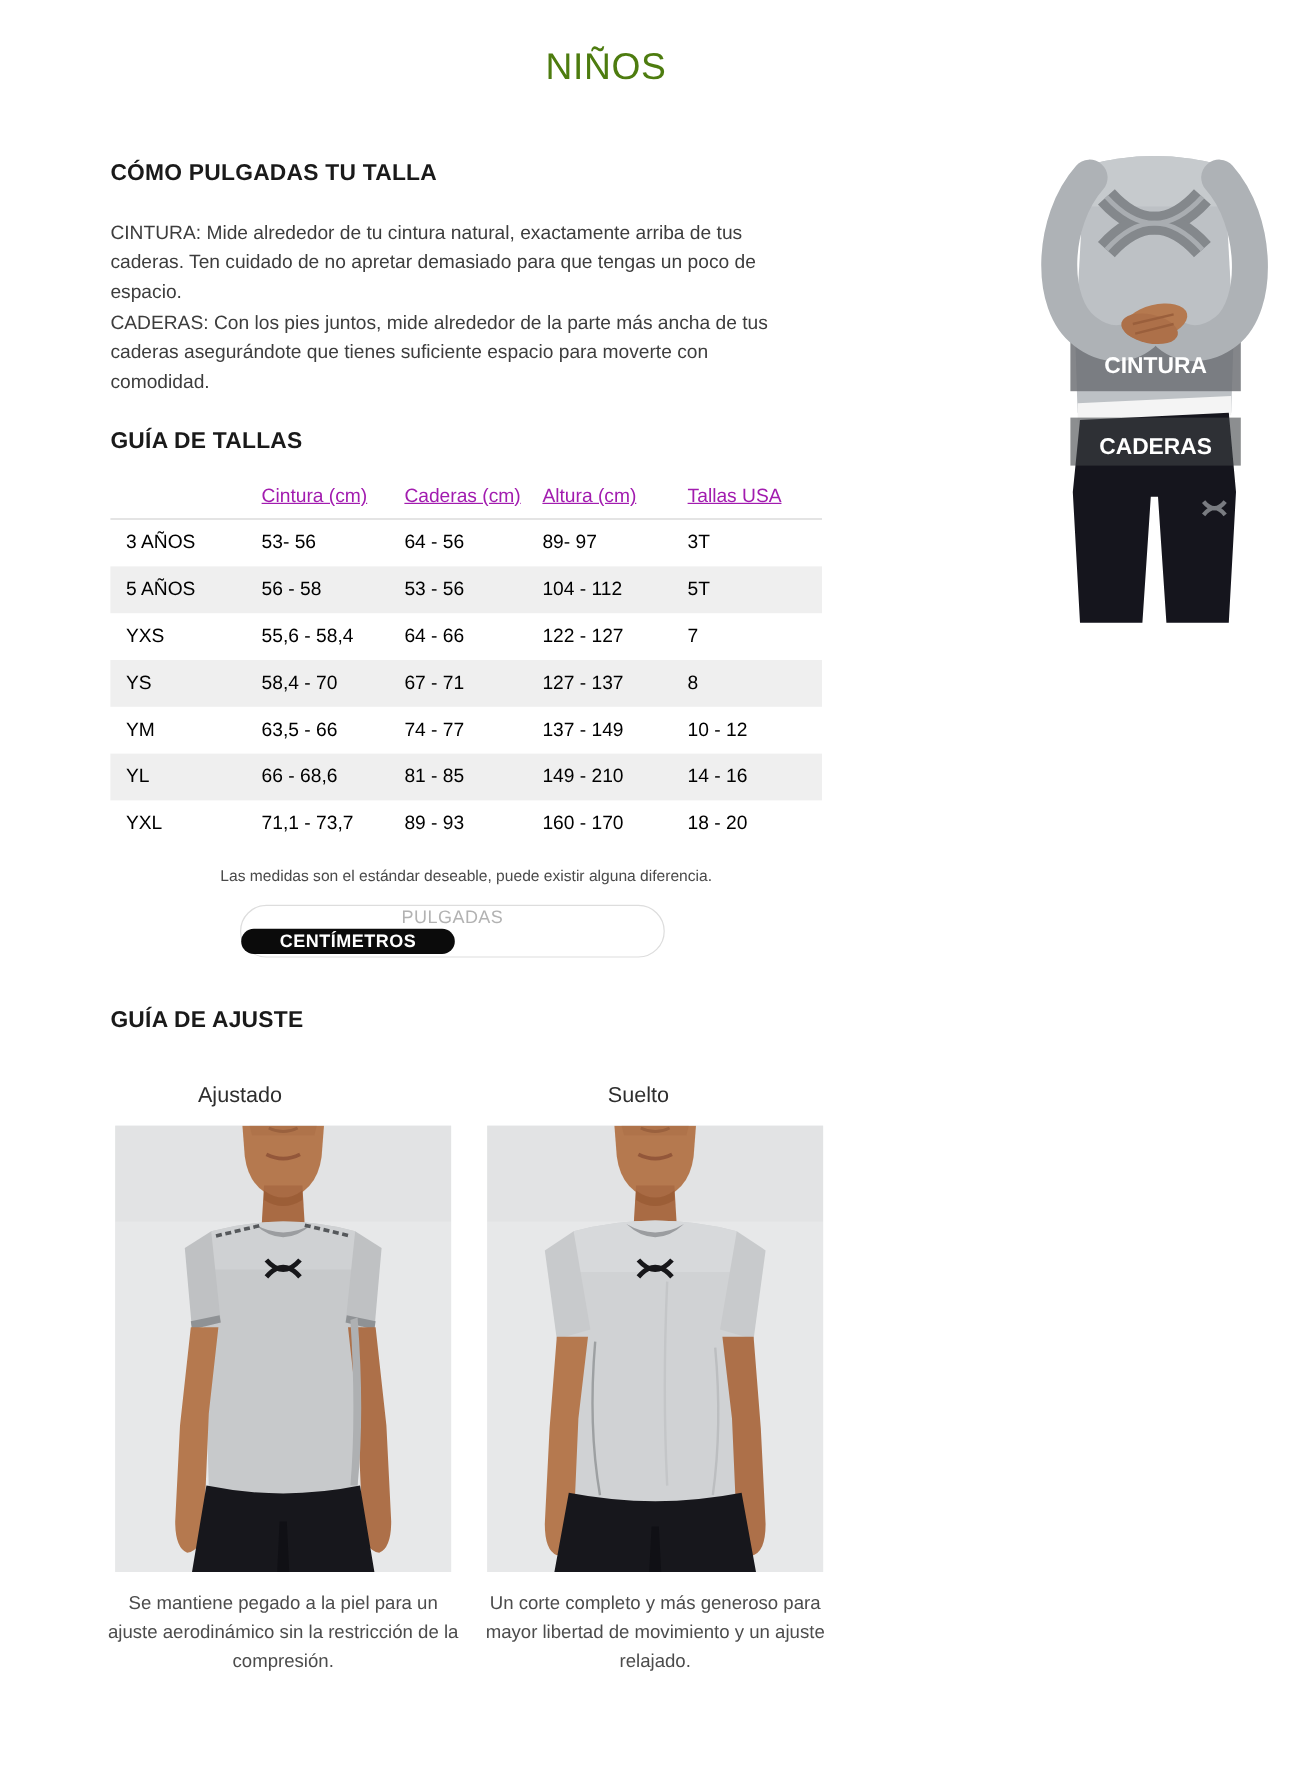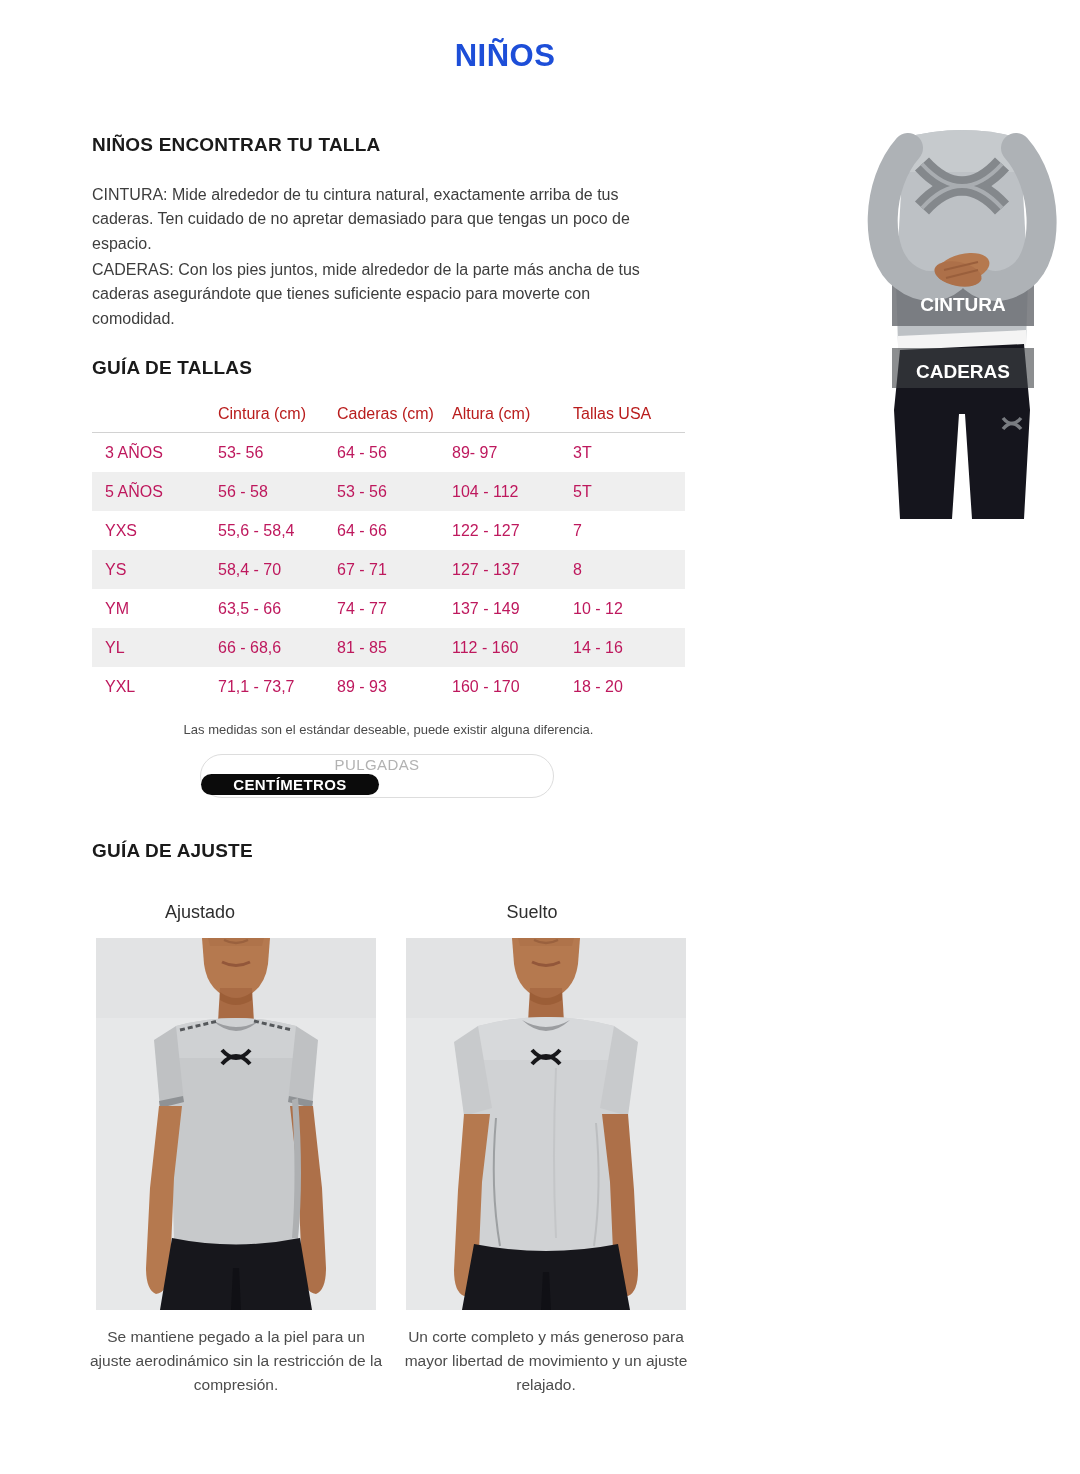--- a/index.html
+++ b/index.html
@@ -6,21 +6,21 @@
   html,body { background:#ffffff; }
   body { font-family:"Liberation Sans", sans-serif; color:#1d1d1d; }
   .page {
     position:relative; width:1080px; height:1474px; background:#ffffff;
     margin:0 auto; overflow:hidden;
   }
 
   
   .page-title {
     position:absolute; top:38px; left:0; width:1010px; text-align:center;
-    font-size:31px; font-weight:700; letter-spacing:.5px; color:#1d4ed8;
+    font-size:31px; font-weight:400; letter-spacing:.5px; color:#4d7c0f;
   }
 
   
   .section-heading {
     position:absolute; left:92px;
     font-size:19px; font-weight:700; letter-spacing:.2px; color:#1a1a1a;
   }
   .h-how   { top:134px; }
   .h-sizes { top:357px; }
   .h-fit   { top:840px; }
@@ -33,23 +33,23 @@
   .para-1 { top:183px; }
   .para-2 { top:258px; }
 
   
   .measure-figure { position:absolute; left:862px; top:112px; width:200px; height:415px; }
 
   
   .size-table { position:absolute; left:92px; top:396px; width:593px; }
   .trow {
     display:grid; grid-template-columns:126px 119px 115px 121px 1fr;
-    align-items:center; height:39px; font-size:16px; color:#be185d;
-  }
-  .trow.head { height:37px; border-bottom:1px solid #d2d2d2; color:#b91c1c; }
+    align-items:center; height:39px; font-size:16px; color:#000000;
+  }
+  .trow.head { height:37px; border-bottom:1px solid #d2d2d2; color:#a21caf;text-decoration:underline; }
   .trow.alt { background:#efefef; }
   .tc.label { padding-left:13px; }
 
   .table-note {
     position:absolute; left:92px; top:722px; width:593px; text-align:center;
     font-size:13px; color:#4a4a4a;
   }
 
   
   .units-toggle {
@@ -91,21 +91,21 @@
 
   svg { display:block; }
 </style>
 </head>
 <body>
 
 <div class="page">
 
   <div class="page-title">NIÑOS</div>
 
-  <div class="section-heading h-how">NIÑOS ENCONTRAR TU TALLA</div>
+  <div class="section-heading h-how">CÓMO PULGADAS TU TALLA</div>
   <p class="para para-2">CADERAS: Con los pies juntos, mide alrededor de la parte más ancha de tus caderas asegurándote que tienes suficiente espacio para moverte con comodidad.</p>
   <p class="para para-1">CINTURA: Mide alrededor de tu cintura natural, exactamente arriba de tus caderas. Ten cuidado de no apretar demasiado para que tengas un poco de espacio.</p>
 
   <div class="measure-figure">
     <svg width="200" height="415" viewBox="0 0 200 415">
 
       <path d="M42,26 Q100,10 158,26 L166,170 L164,232 L36,232 L34,170 Z" fill="#bdc1c5"></path>
       <path d="M42,26 Q100,10 158,26 L160,60 L40,60 Z" fill="#c6cacd"></path>
 
       <g stroke="#84888c" stroke-width="19" fill="none">
@@ -185,21 +185,21 @@
       <div class="tc label">YM</div>
       <div class="tc">63,5 - 66</div>
       <div class="tc">74 - 77</div>
       <div class="tc">137 - 149</div>
       <div class="tc">10 - 12</div>
     </div>
     <div class="trow alt">
       <div class="tc label">YL</div>
       <div class="tc">66 - 68,6</div>
       <div class="tc">81 - 85</div>
-      <div class="tc">112 - 160</div>
+      <div class="tc">149 - 210</div>
       <div class="tc">14 - 16</div>
     </div>
     <div class="trow">
       <div class="tc label">YXL</div>
       <div class="tc">71,1 - 73,7</div>
       <div class="tc">89 - 93</div>
       <div class="tc">160 - 170</div>
       <div class="tc">18 - 20</div>
     </div>
   </div>

